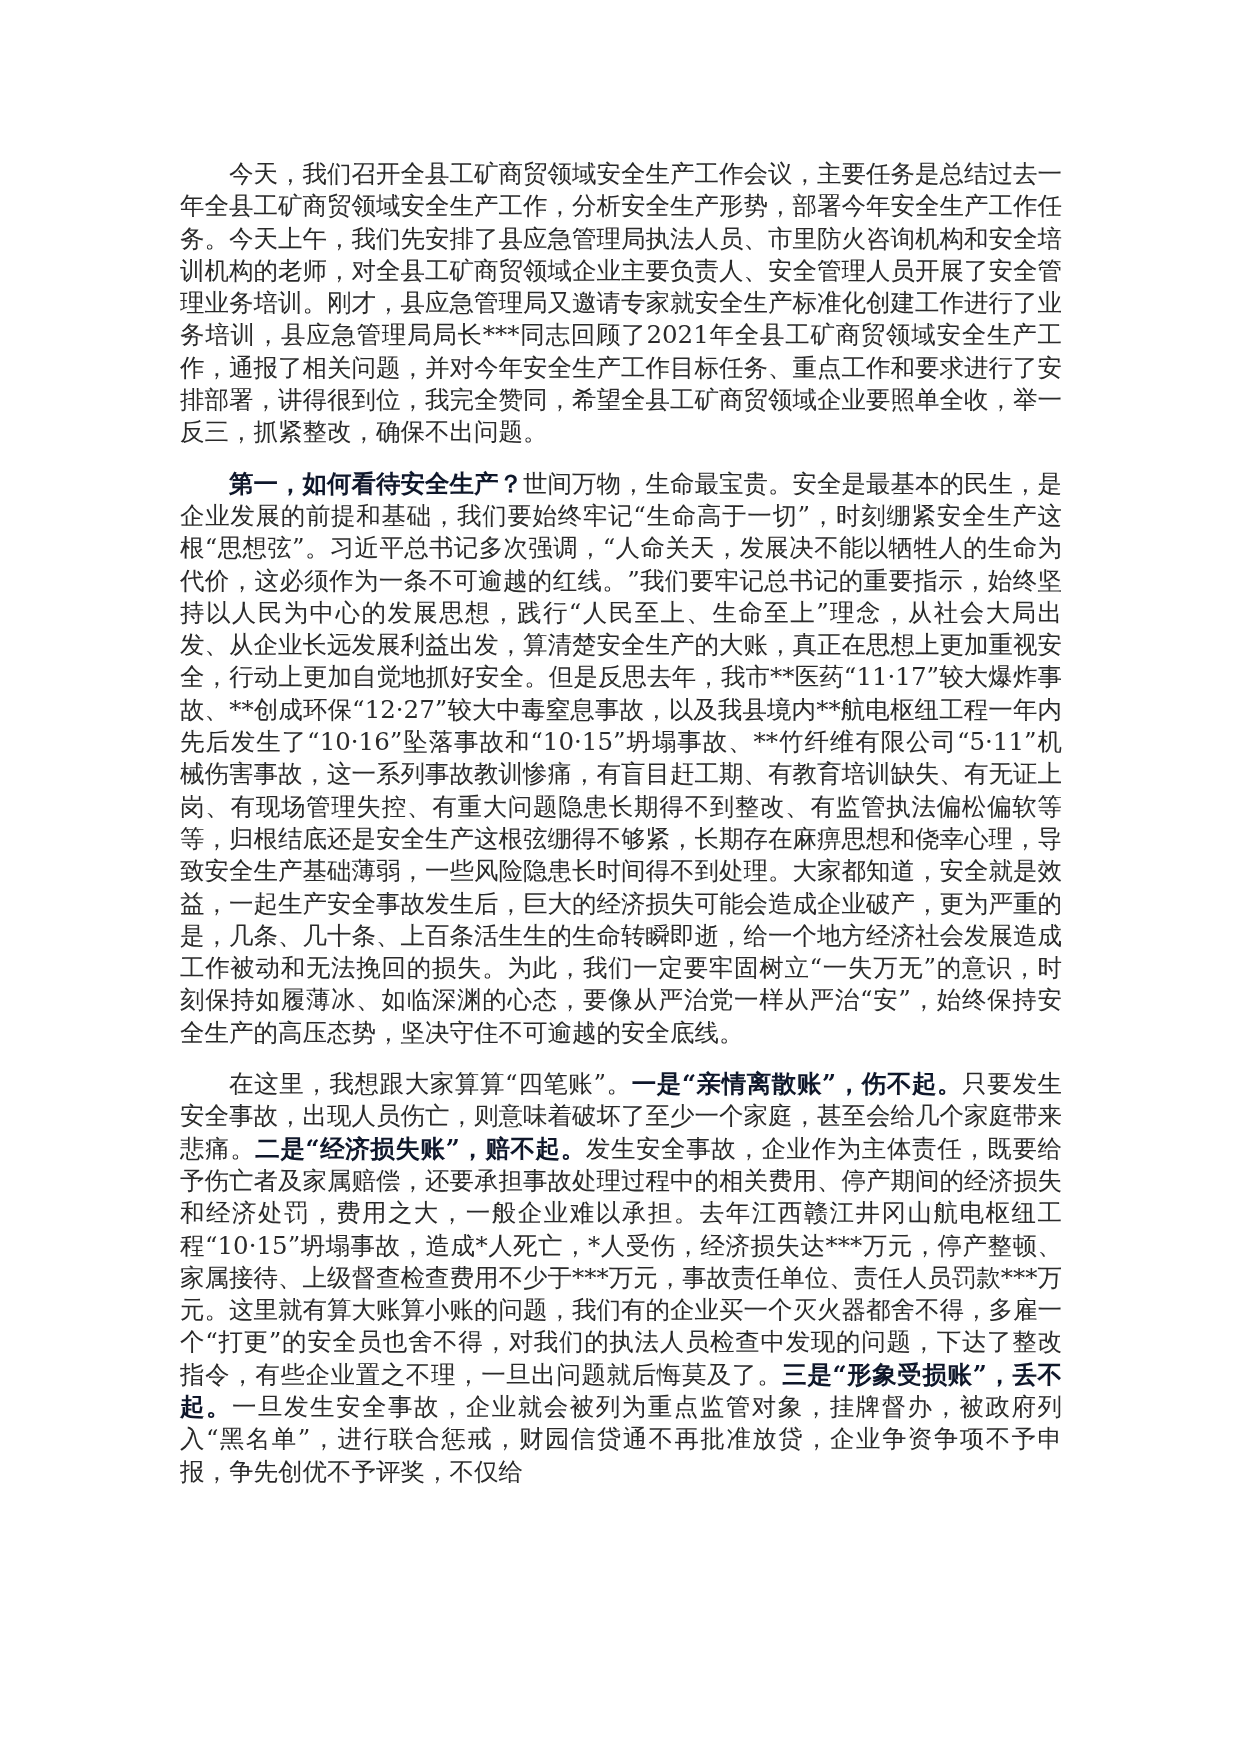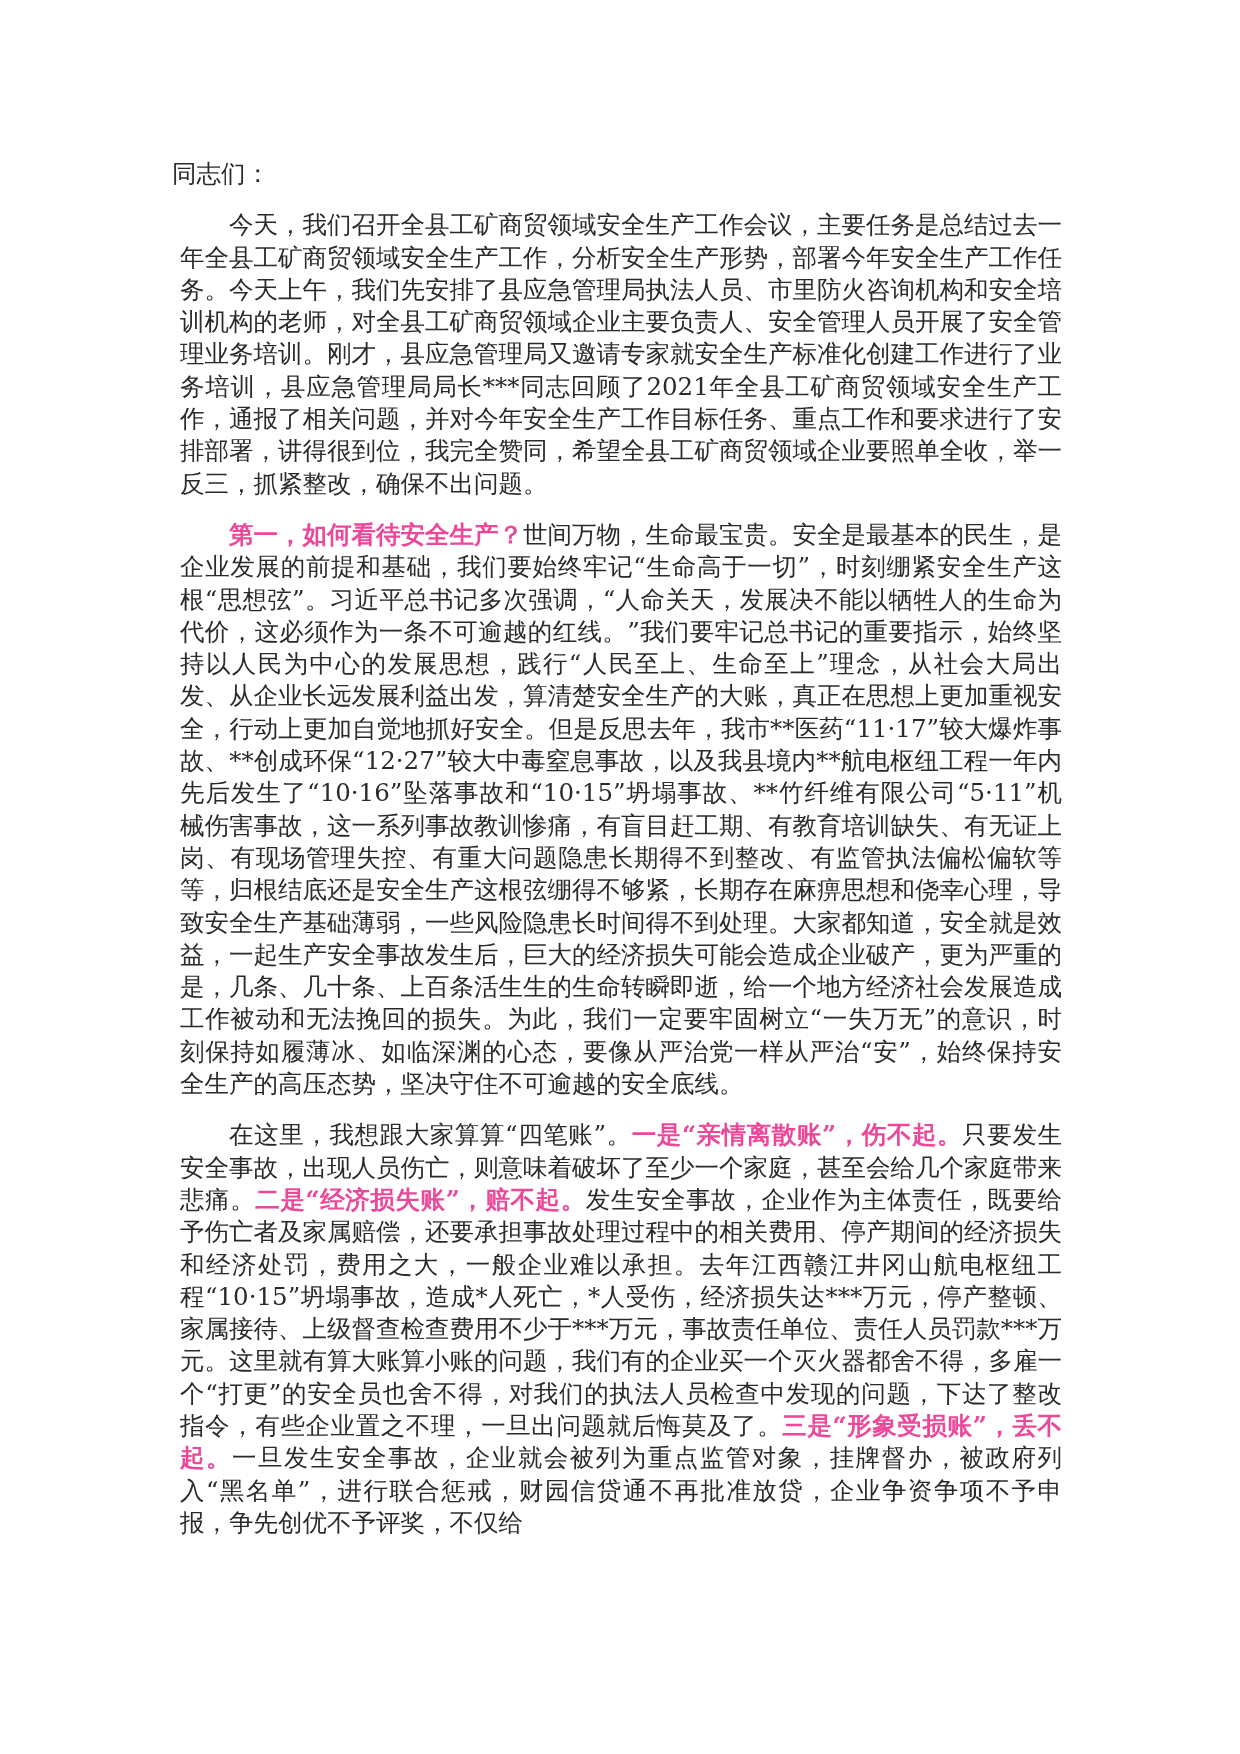--- a/index.html
+++ b/index.html
@@ -11,27 +11,26 @@
     width: 890px;
     font-family: "DejaVu Serif", "Liberation Serif", serif;
     font-size: 24.5px;
     line-height: 32.3px;
     color: #2a2a2a;
     text-align: justify;
     text-justify: inter-character;
   }
   .salutation { margin: 0 0 19px 0; text-indent: 0; }
   .para { margin: 0 0 19px 8px; text-indent: 49px; }
-  .b { font-weight: bold; color: #ec4899; }
+  .b { font-weight: bold; color: #0f172a; }
 </style>
 </head>
 <body>
 
 <div class="page">
-  <p class="salutation">同志们：</p>
 
   <p class="para">
     <span>今天，我们召开全县工矿商贸领域安全生产工作会议，主要任务是总结过去一年全县工矿商贸领域安全生产工作，分析安全生产形势，部署今年安全生产工作任务。今天上午，我们先安排了县应急管理局执法人员、市里防火咨询机构和安全培训机构的老师，对全县工矿商贸领域企业主要负责人、安全管理人员开展了安全管理业务培训。刚才，县应急管理局又邀请专家就安全生产标准化创建工作进行了业务培训，县应急管理局局长***同志回顾了2021年全县工矿商贸领域安全生产工作，通报了相关问题，并对今年安全生产工作目标任务、重点工作和要求进行了安排部署，讲得很到位，我完全赞同，希望全县工矿商贸领域企业要照单全收，举一反三，抓紧整改，确保不出问题。</span>
   </p>
 
   <p class="para">
     <span class="b">第一，如何看待安全生产？</span><span>世间万物，生命最宝贵。安全是最基本的民生，是企业发展的前提和基础，我们要始终牢记“生命高于一切”，时刻绷紧安全生产这根“思想弦”。习近平总书记多次强调，“人命关天，发展决不能以牺牲人的生命为代价，这必须作为一条不可逾越的红线。”我们要牢记总书记的重要指示，始终坚持以人民为中心的发展思想，践行“人民至上、生命至上”理念，从社会大局出发、从企业长远发展利益出发，算清楚安全生产的大账，真正在思想上更加重视安全，行动上更加自觉地抓好安全。但是反思去年，我市**医药“11·17”较大爆炸事故、**创成环保“12·27”较大中毒窒息事故，以及我县境内**航电枢纽工程一年内先后发生了“10·16”坠落事故和“10·15”坍塌事故、**竹纤维有限公司“5·11”机械伤害事故，这一系列事故教训惨痛，有盲目赶工期、有教育培训缺失、有无证上岗、有现场管理失控、有重大问题隐患长期得不到整改、有监管执法偏松偏软等等，归根结底还是安全生产这根弦绷得不够紧，长期存在麻痹思想和侥幸心理，导致安全生产基础薄弱，一些风险隐患长时间得不到处理。大家都知道，安全就是效益，一起生产安全事故发生后，巨大的经济损失可能会造成企业破产，更为严重的是，几条、几十条、上百条活生生的生命转瞬即逝，给一个地方经济社会发展造成工作被动和无法挽回的损失。为此，我们一定要牢固树立“一失万无”的意识，时刻保持如履薄冰、如临深渊的心态，要像从严治党一样从严治“安”，始终保持安全生产的高压态势，坚决守住不可逾越的安全底线。</span>
   </p>
 
   <p class="para">

